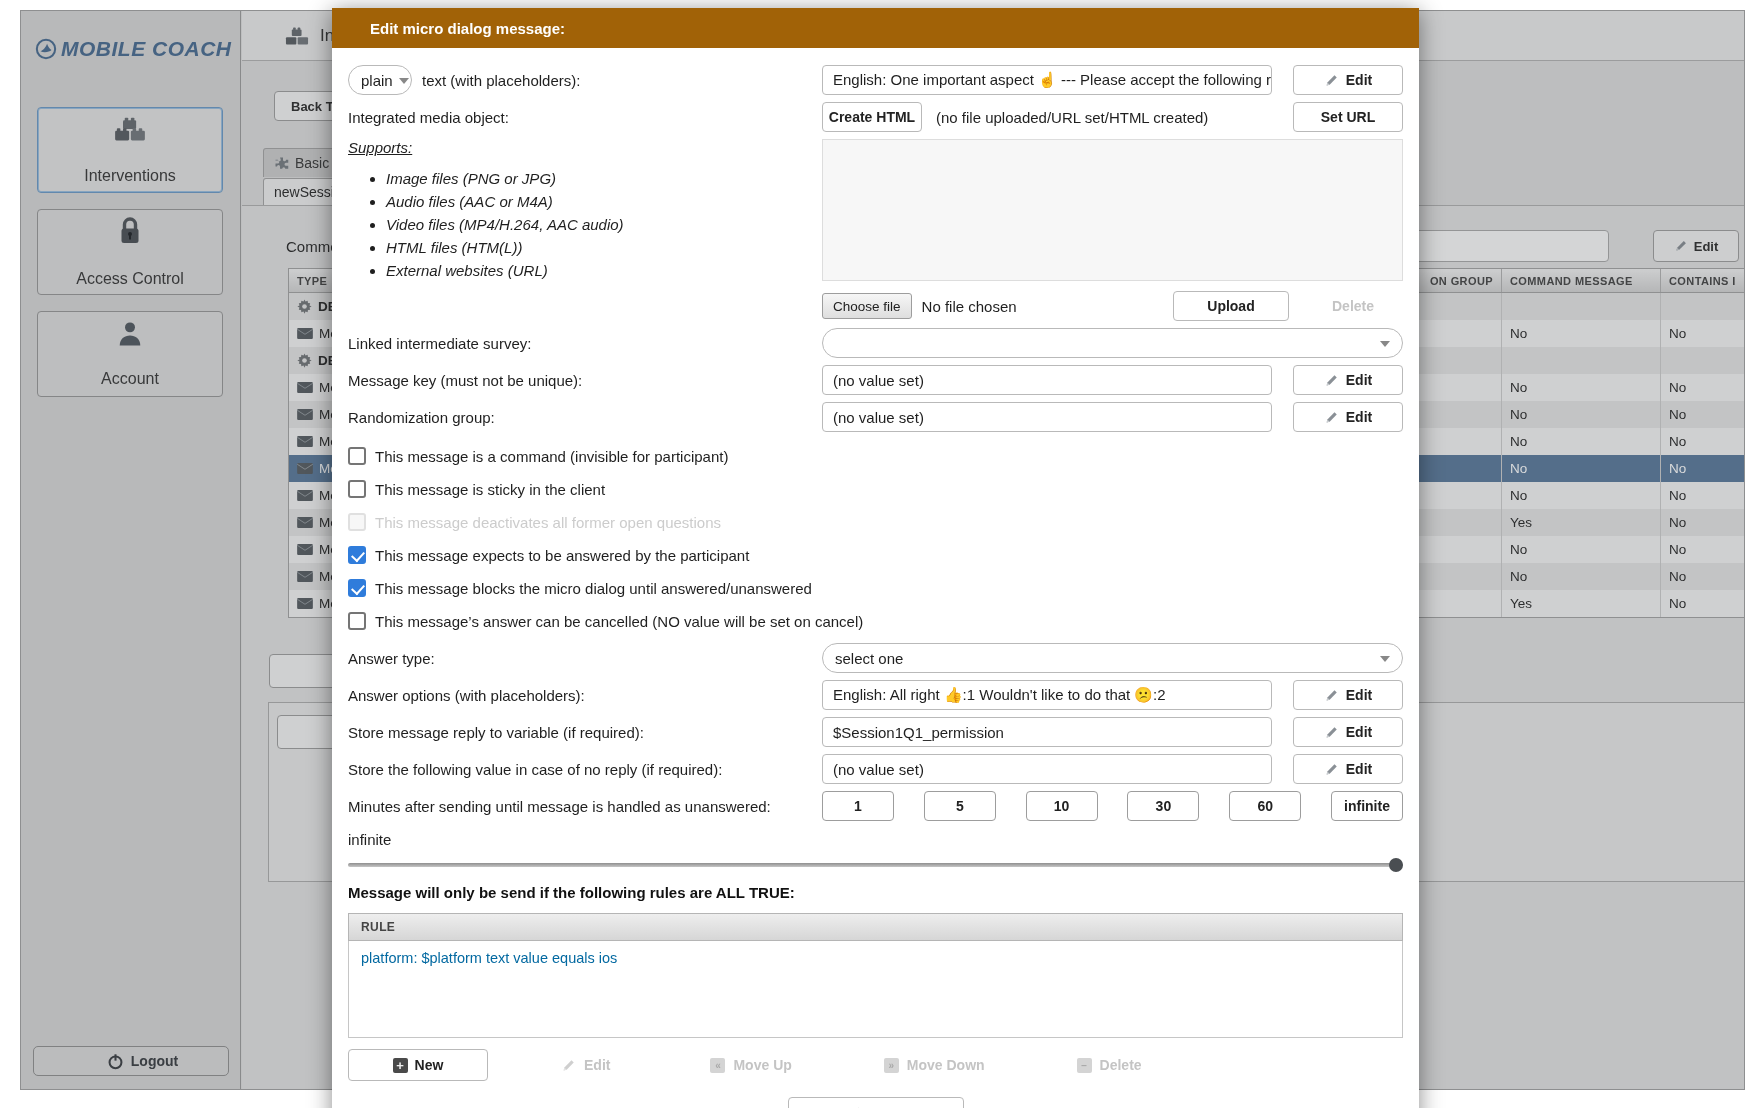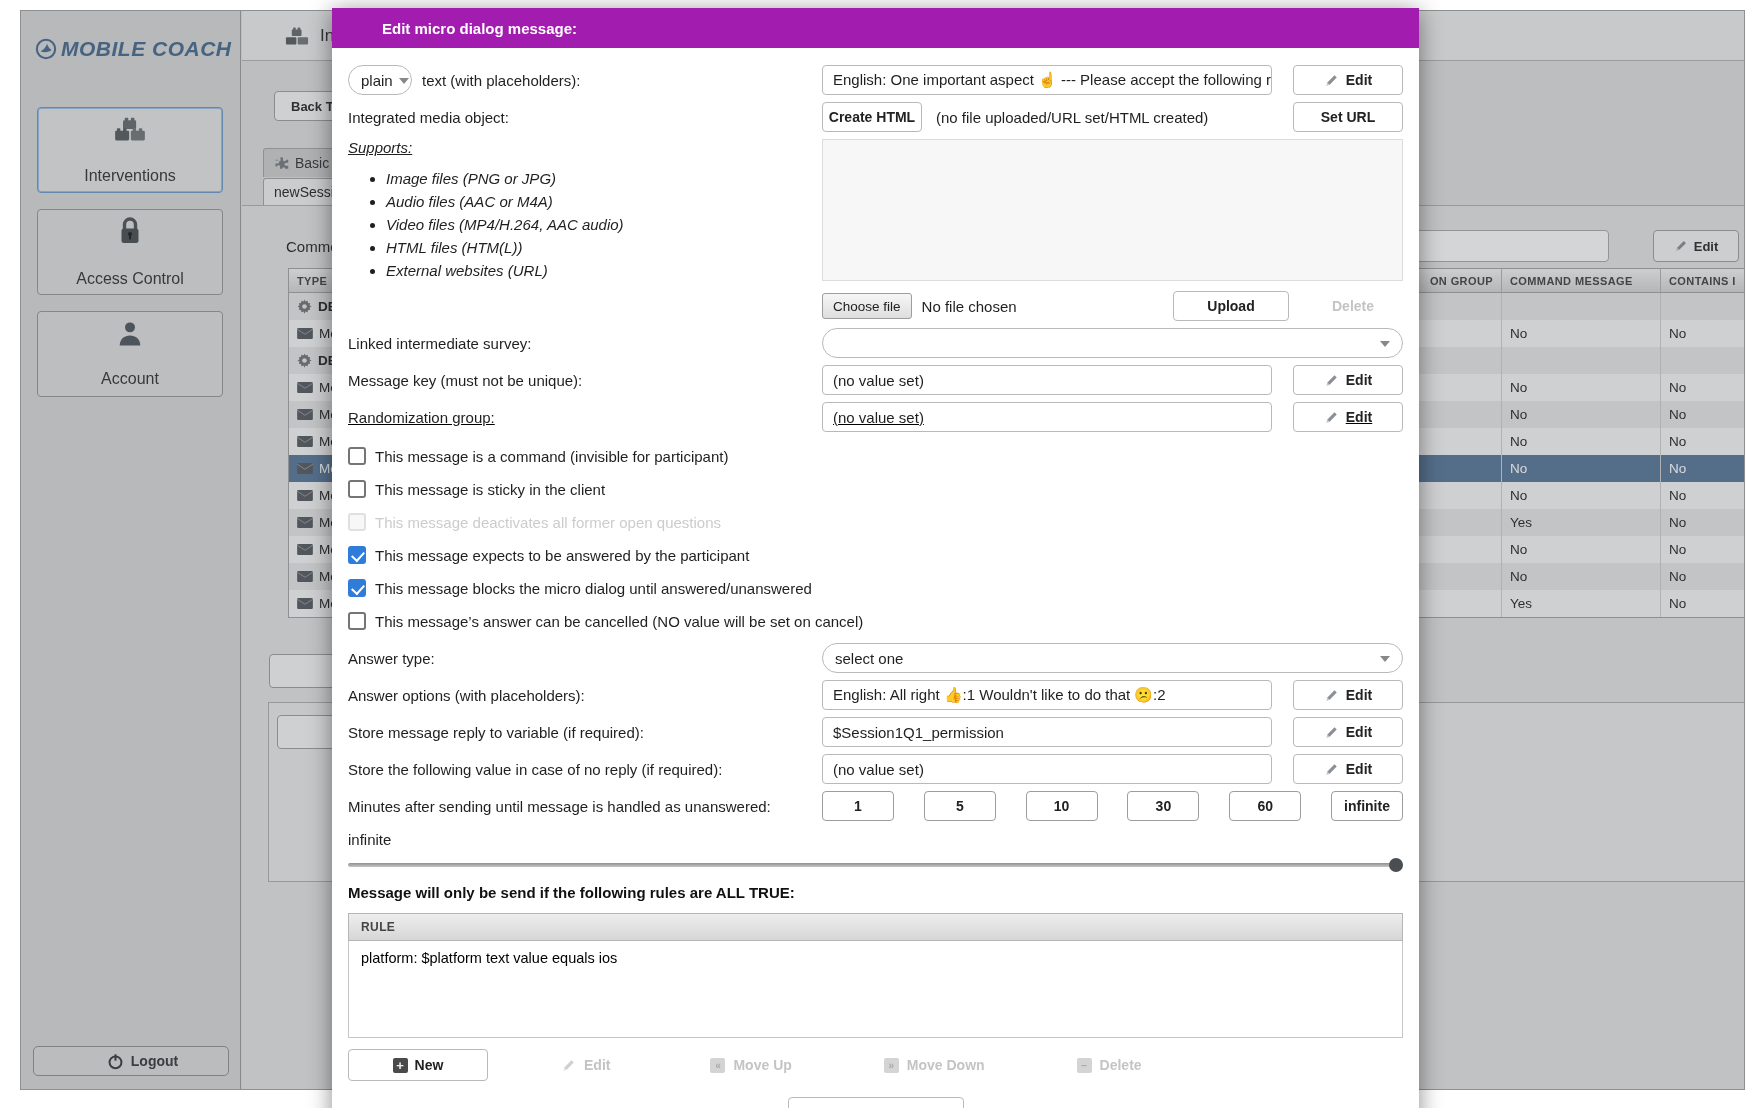--- a/index.html
+++ b/index.html
@@ -77,21 +77,21 @@
   .newbtn-bg { position:absolute; width:162px; height:34px; background:#f4f4f4; border:1px solid #a2a2a2;
                border-radius:4px; display:flex; align-items:center; justify-content:center; gap:7px;
                font-size:13px; font-weight:bold; color:#2e2e2e; cursor:pointer; }
   .plus-ic { width:15px; height:15px; background:#4a4a4a; border-radius:2px; color:#f0f0f0; font-weight:bold;
              font-size:13px; line-height:15px; text-align:center; }
   .panel2 { position:absolute; left:26px; top:496px; width:1478px; height:180px; border:1px solid #b0b0b0; background:#e9e9e9; }
 
   
   .modal { position:absolute; left:332px; top:8px; width:1087px; min-height:1100px; background:#fff;
            z-index:10; box-shadow:0 3px 22px rgba(0,0,0,.45); }
-  .modal-header { height:40px; background:#a21caf; display:flex; align-items:center; padding:0 50px; }
+  .modal-header { height:40px; background:#a16207; display:flex; align-items:center; padding:0 38px; }
   .modal-header .mtitle { color:#fff; font-weight:bold; font-size:15px; }
   .modal-body { padding:17px 16px 10px 16px; }
   .frow { display:flex; align-items:center; min-height:30px; margin-bottom:7px; }
   .flabel { width:474px; flex:none; font-size:15px; color:#1f1f1f; display:flex; align-items:center; gap:10px; }
   .fctrl { width:581px; flex:none; display:flex; align-items:center; }
   .tinput { width:450px; height:30px; border:1px solid #b9b9b9; border-radius:4px; padding:0 10px;
             font-size:15px; color:#1f1f1f; display:flex; align-items:center; overflow:hidden;
             white-space:nowrap; background:#fff; cursor:text; }
   .btn { height:30px; border:1px solid #b9b9b9; border-radius:4px; background:#fff; display:flex;
          align-items:center; justify-content:center; gap:7px; font-size:14px; font-weight:bold; color:#222;
@@ -132,21 +132,21 @@
   .slider .track { position:absolute; left:0; right:0; top:5px; height:4px;
                    background:linear-gradient(#8f8f8f,#c6c6c6); border-radius:2px; }
   .slider .handle { position:absolute; right:0; top:0; width:14px; height:14px; border-radius:50%;
                     background:#4a4e52; cursor:grab; }
   .rules-head { font-size:15px; font-weight:bold; color:#111; margin:6px 0 12px 0; }
   .rulebox-head { height:28px; border:1px solid #b5b5b5; background:linear-gradient(#eeeeee,#d6d6d6);
                   display:flex; align-items:center; padding-left:12px; font-size:12px; font-weight:bold;
                   color:#444; letter-spacing:.4px; }
   .rulebox-body { border:1px solid #c6c6c6; border-top:none; height:97px; padding:9px 12px; background:#fff;
                   overflow:hidden; }
-  .rule-item { font-size:14.5px; color:#000000; margin-bottom:18px; cursor:default; }
+  .rule-item { font-size:14.5px; color:#0369a1; margin-bottom:18px; cursor:default; }
   .actions { display:flex; align-items:center; margin-top:11px; }
   .btn-new { width:140px; height:32px; }
   .dis-act { display:flex; align-items:center; gap:8px; font-size:14px; font-weight:bold; color:#c4c4c4; }
   .dis-ic { width:15px; height:15px; background:#d4d4d4; border-radius:2px; color:#a9a9a9; font-size:10px;
             line-height:15px; text-align:center; font-weight:bold; }
   .a-edit { margin-left:73px; } .a-up { margin-left:100px; } .a-down { margin-left:92px; } .a-del { margin-left:92px; }
   .close-row { display:flex; justify-content:center; margin-top:16px; }
   .btn-close { width:176px; height:34px; }
   .ic { display:inline-flex; align-items:center; justify-content:center; }
 </style>
@@ -576,21 +576,21 @@
               <svg width="15" height="15" viewBox="0 0 20 20">
                   <path d="M3.5 16.5l1-4 9.5-9.5 3 3-9.5 9.5z" fill="#8a9096"></path>
                   <path d="M3.5 16.5l4-1-3-3z" fill="#c9cdd1"></path>
                 </svg>
             </span>
             <span>Edit</span>
           </div>
         </div>
       </div>
 
-      <div class="frow" style="margin-bottom:12px;text-decoration:underline;">
+      <div class="frow" style="margin-bottom:12px;">
         <div class="flabel">
             <span>Randomization group:</span>
           </div>
         <div class="fctrl">
           <div class="tinput">(no value set)</div>
           <div class="btn btn-edit">
             <span class="ic">
               <svg width="15" height="15" viewBox="0 0 20 20">
                   <path d="M3.5 16.5l1-4 9.5-9.5 3 3-9.5 9.5z" fill="#8a9096"></path>
                   <path d="M3.5 16.5l4-1-3-3z" fill="#c9cdd1"></path>

